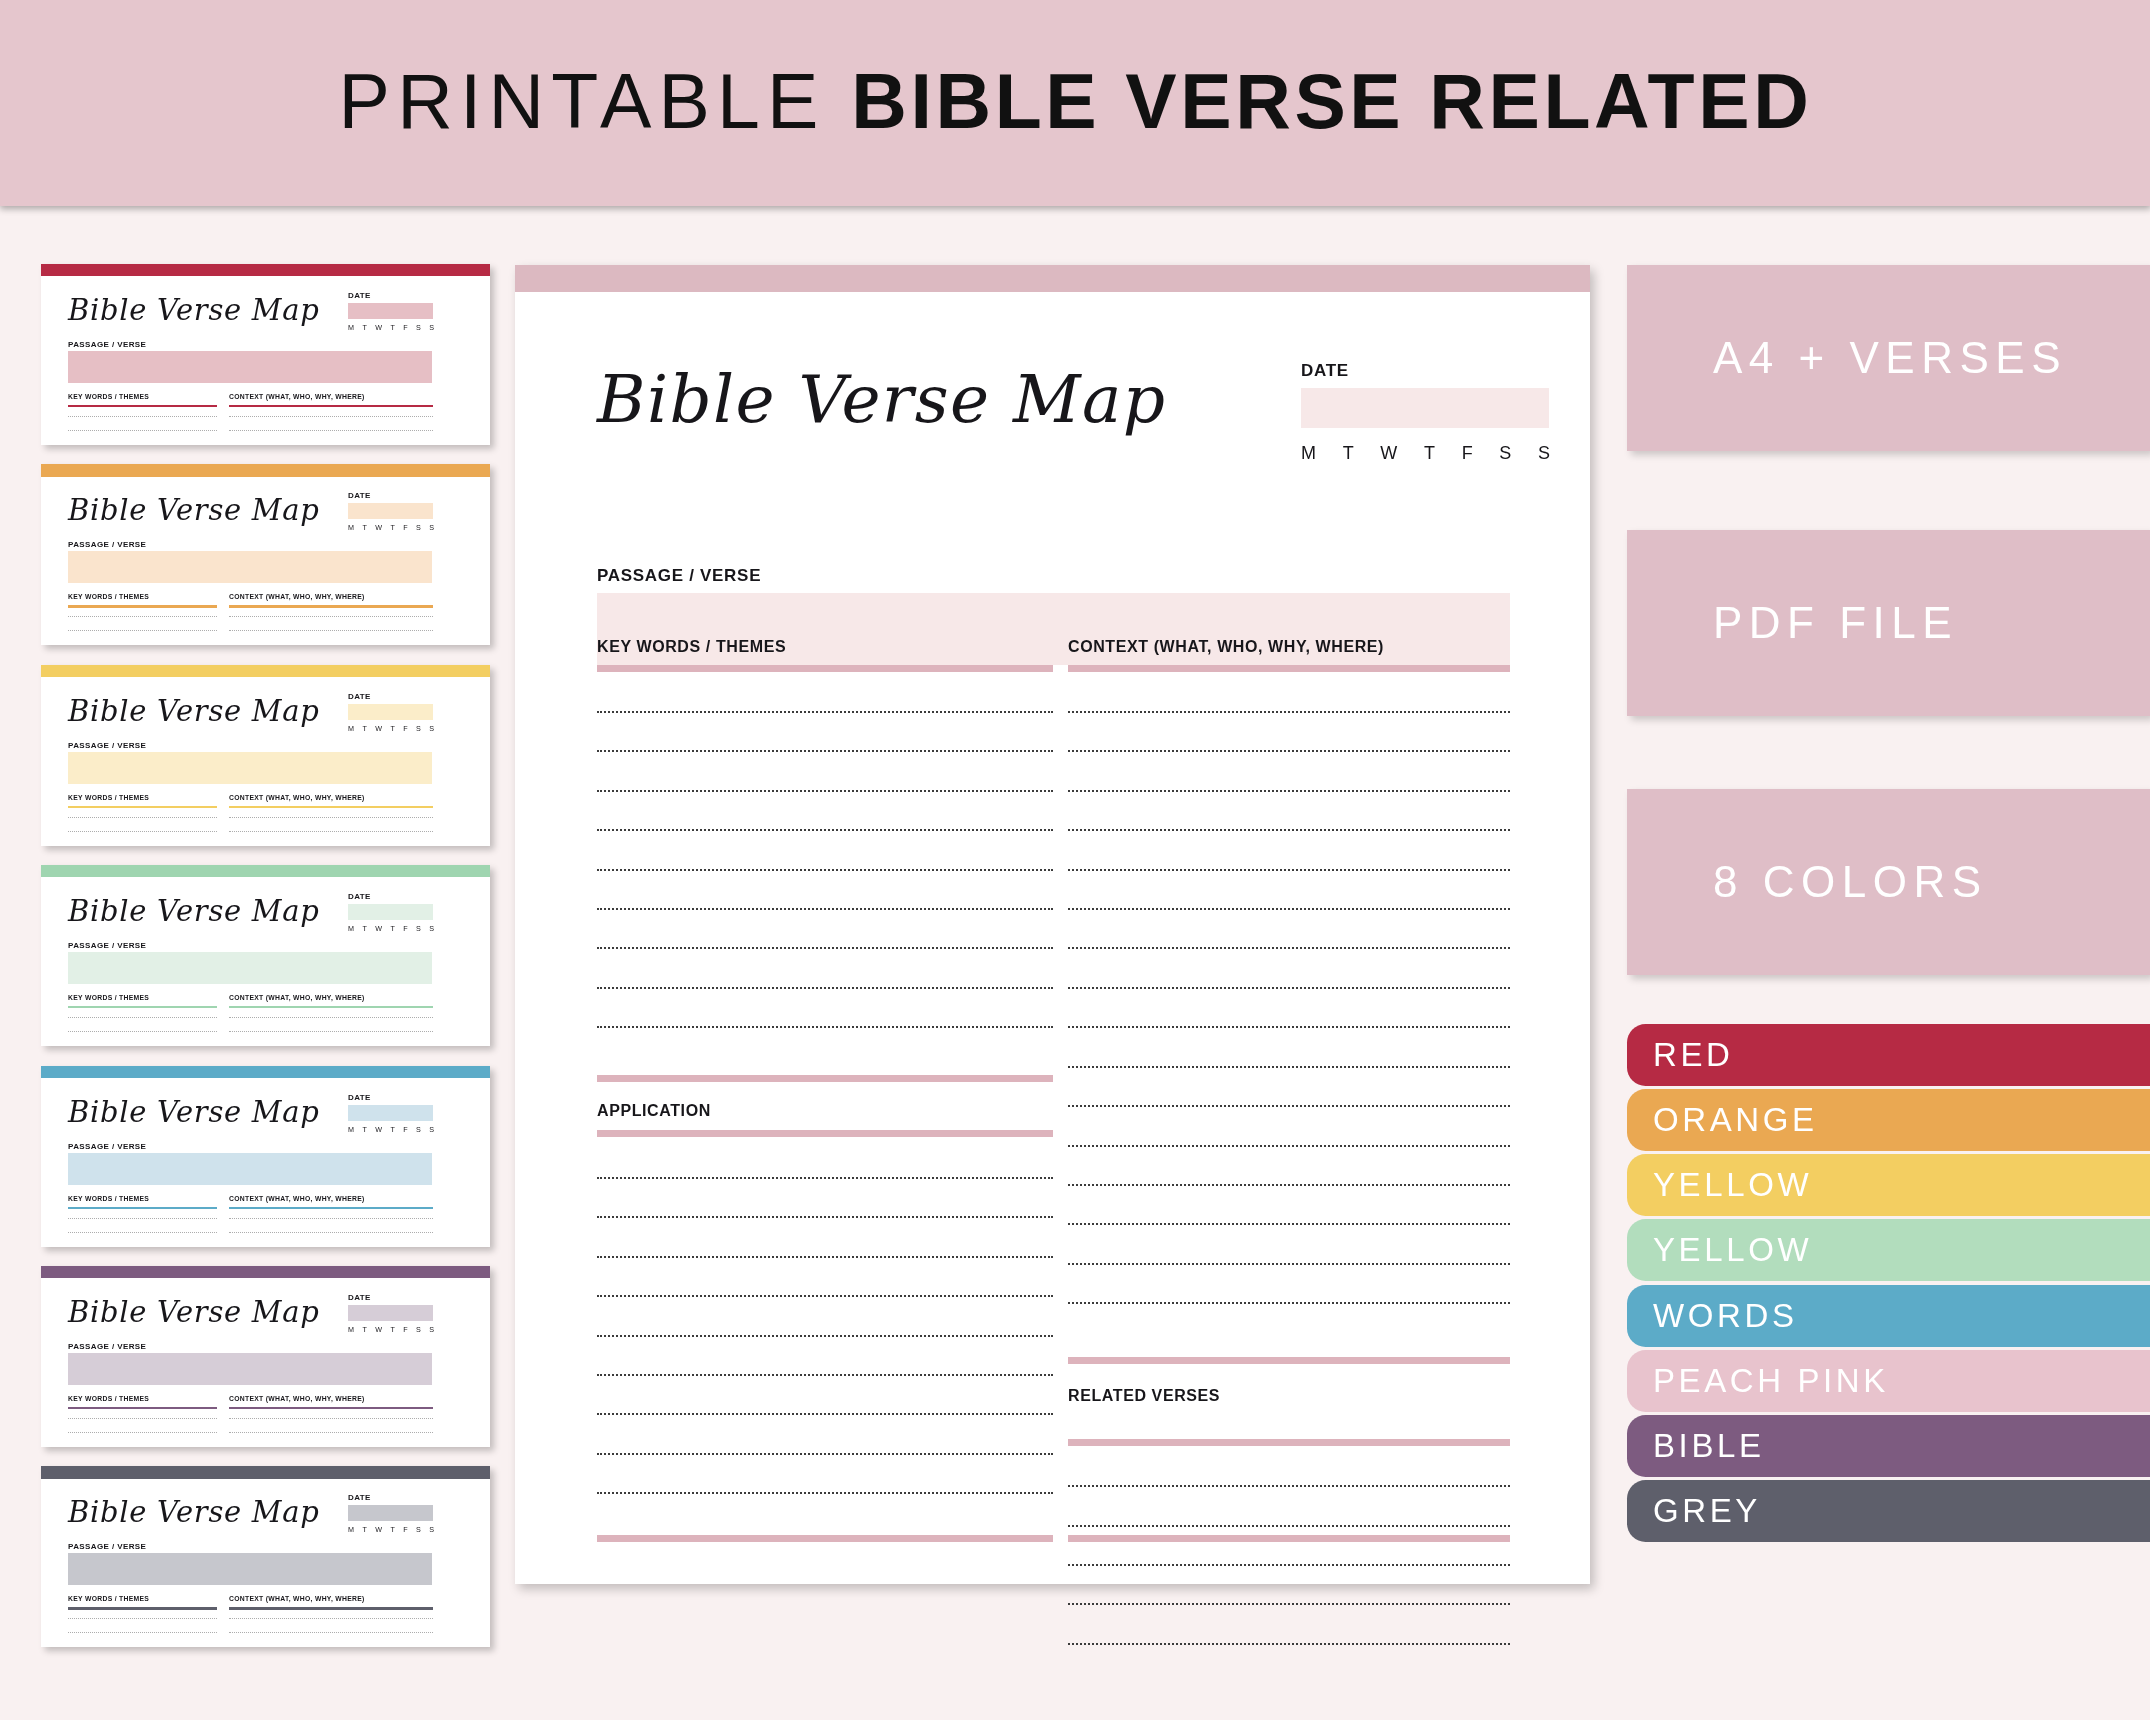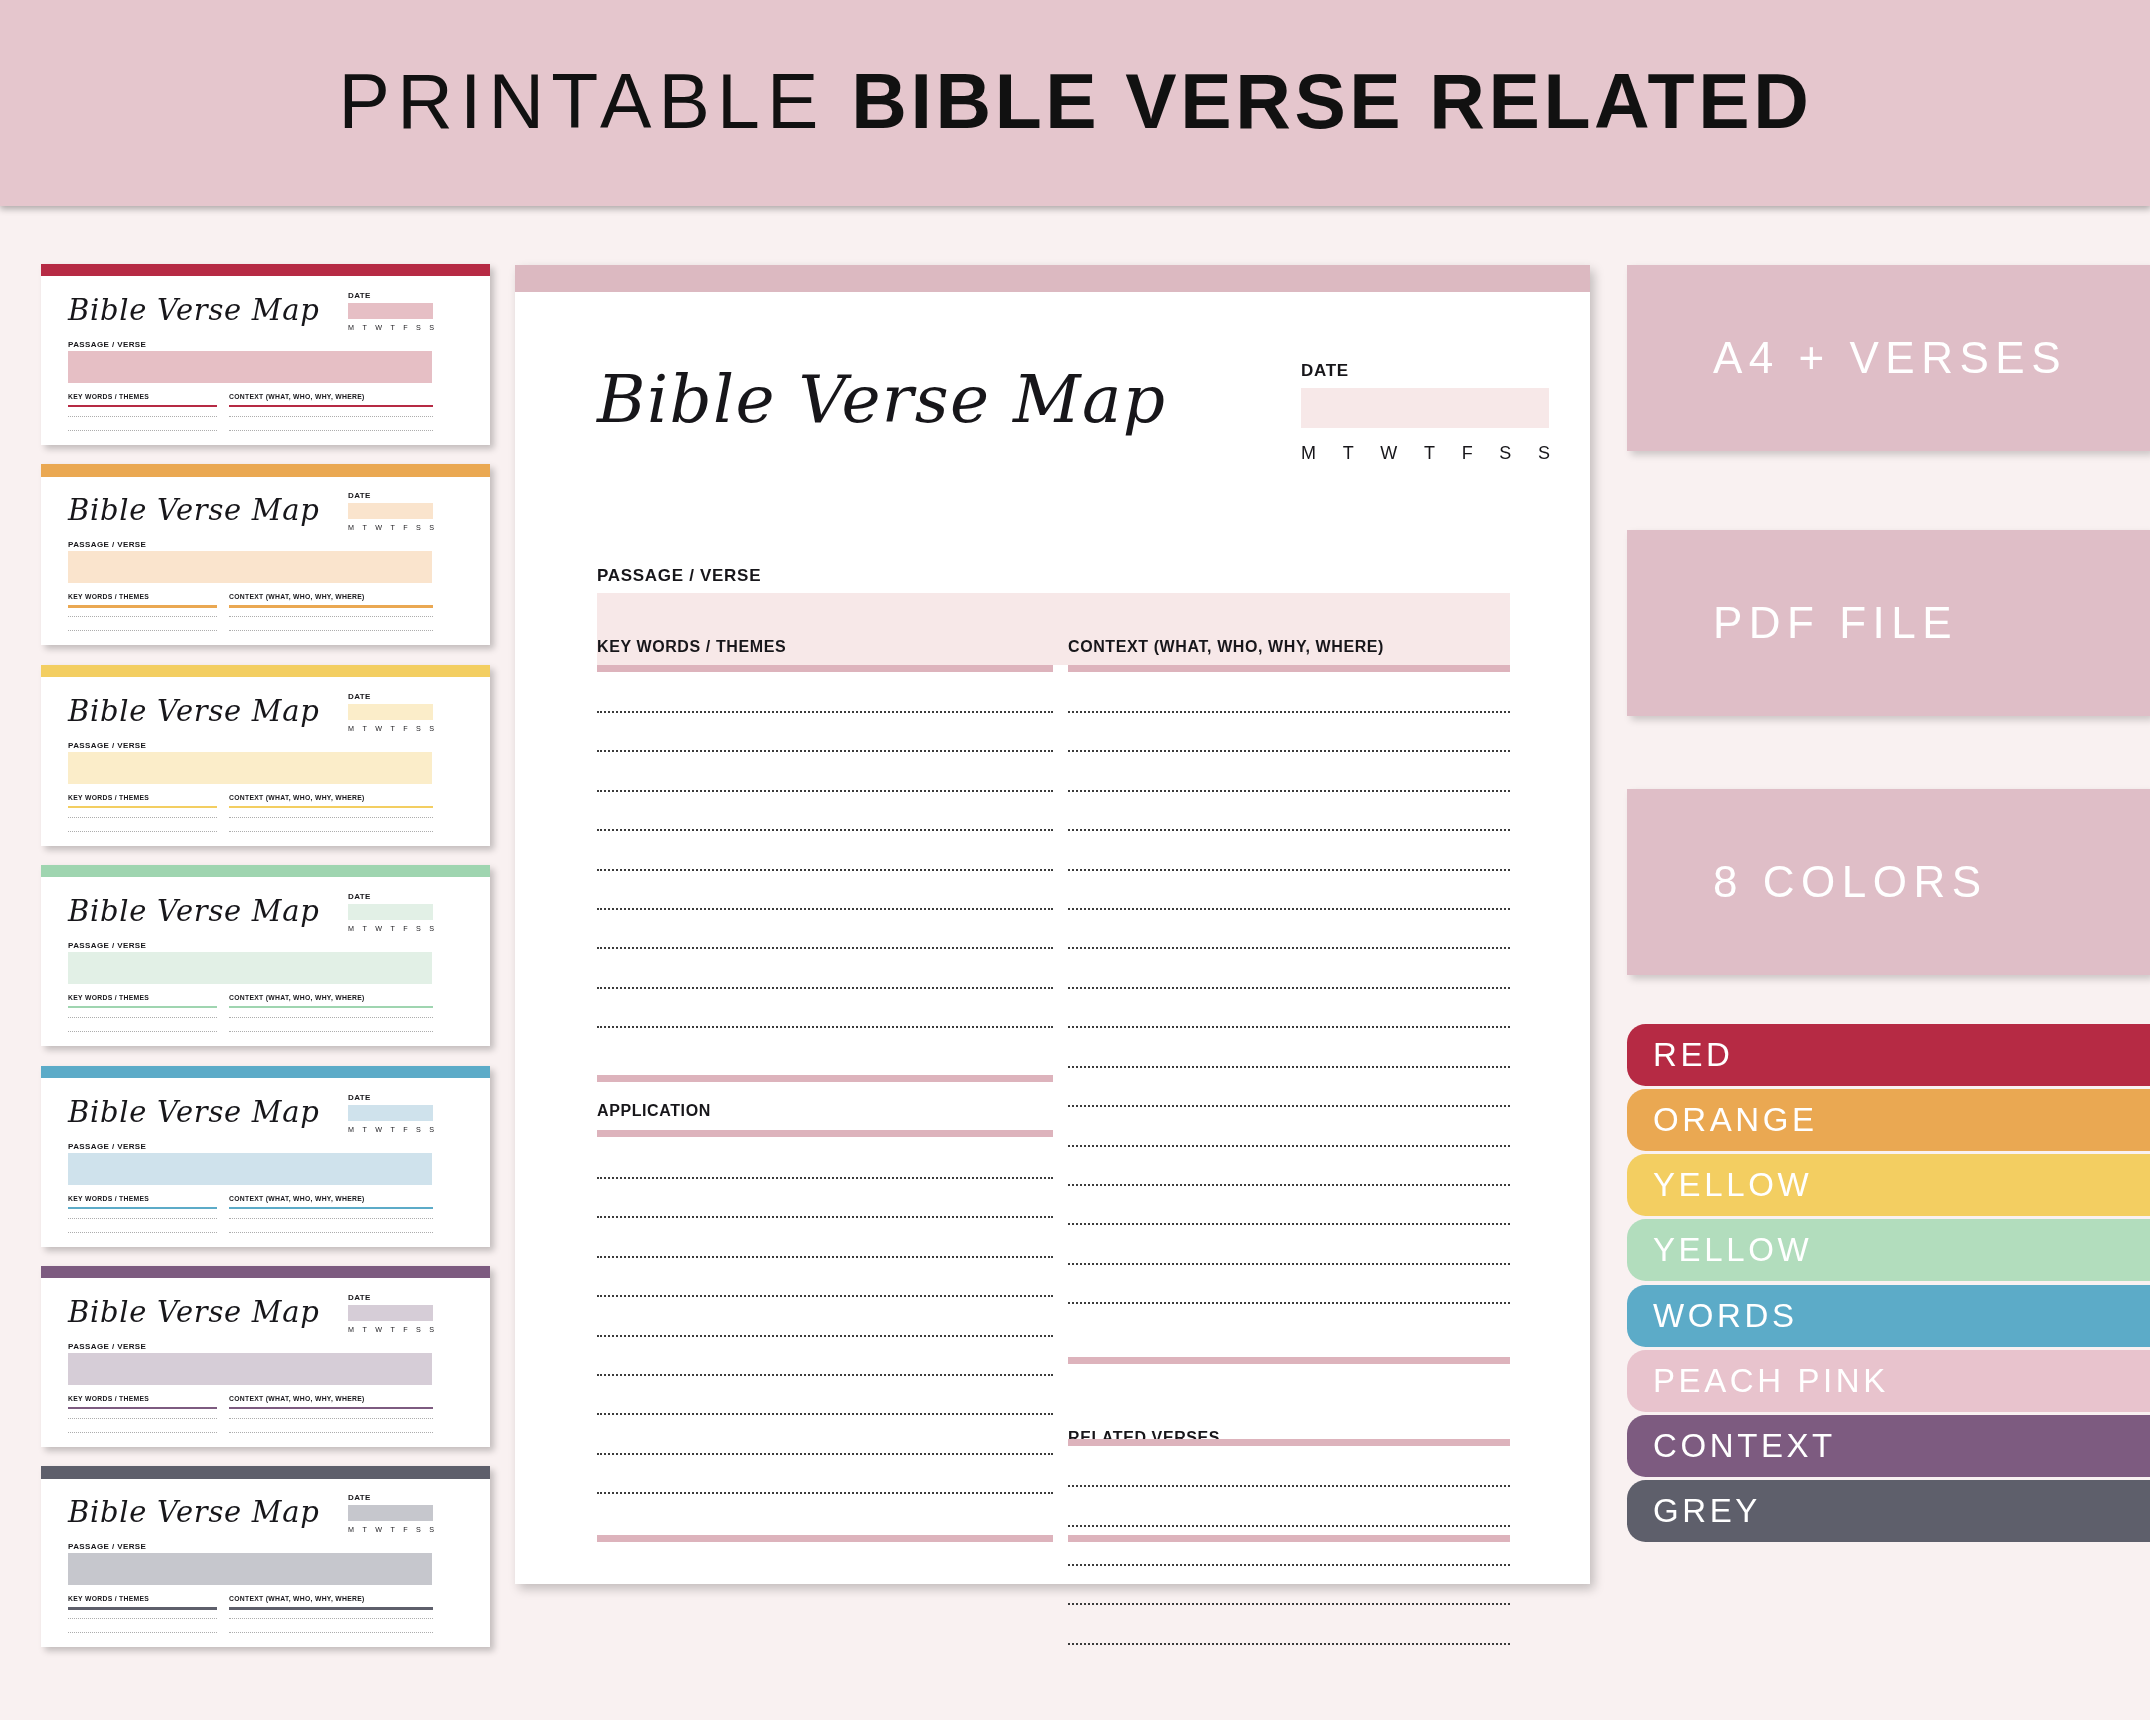--- a/index.html
+++ b/index.html
@@ -557,21 +557,21 @@
       <div class="sec-dot" style="left: 553px; width: 442px; top: 722px;"></div>
       <div class="sec-dot" style="left: 553px; width: 442px; top: 761px;"></div>
       <div class="sec-dot" style="left: 553px; width: 442px; top: 801px;"></div>
       <div class="sec-dot" style="left: 553px; width: 442px; top: 840px;"></div>
       <div class="sec-dot" style="left: 553px; width: 442px; top: 880px;"></div>
       <div class="sec-dot" style="left: 553px; width: 442px; top: 919px;"></div>
       <div class="sec-dot" style="left: 553px; width: 442px; top: 958px;"></div>
       <div class="sec-dot" style="left: 553px; width: 442px; top: 998px;"></div>
       <div class="sec-dot" style="left: 553px; width: 442px; top: 1037px;"></div>
       <div class="sec-rule" style="left: 553px; width: 442px; top: 1092px;"></div>
-      <div class="sec-label" style="left: 553px; top: 1164px;">RELATED VERSES</div>
+      <div class="sec-label" style="left: 553px; top: 1122px;">RELATED VERSES</div>
       <div class="sec-rule" style="left: 553px; width: 442px; top: 1174px;"></div>
       <div class="sec-dot" style="left: 553px; width: 442px; top: 1220px;"></div>
       <div class="sec-dot" style="left: 553px; width: 442px; top: 1260px;"></div>
       <div class="sec-dot" style="left: 553px; width: 442px; top: 1299px;"></div>
       <div class="sec-dot" style="left: 553px; width: 442px; top: 1338px;"></div>
       <div class="sec-dot" style="left: 553px; width: 442px; top: 1378px;"></div>
       <div class="sec-rule" style="left: 553px; width: 442px; top: 1270px;"></div>
     </div>
 </div>
 
@@ -598,19 +598,19 @@
     <div class="swatch" style="background: rgb(178, 221, 189); top: 1219px;">
       <span>YELLOW</span>
     </div>
     <div class="swatch" style="background: rgb(92, 171, 200); top: 1285px;">
       <span>WORDS</span>
     </div>
     <div class="swatch" style="background: rgb(232, 195, 205); top: 1350px;">
       <span>PEACH PINK</span>
     </div>
     <div class="swatch" style="background: rgb(125, 91, 128); top: 1415px;">
-      <span>CONTEXT</span>
+      <span>BIBLE</span>
     </div>
     <div class="swatch" style="background: rgb(94, 95, 107); top: 1480px;">
       <span>GREY</span>
     </div>
   </div>
 
 
 </body></html>

